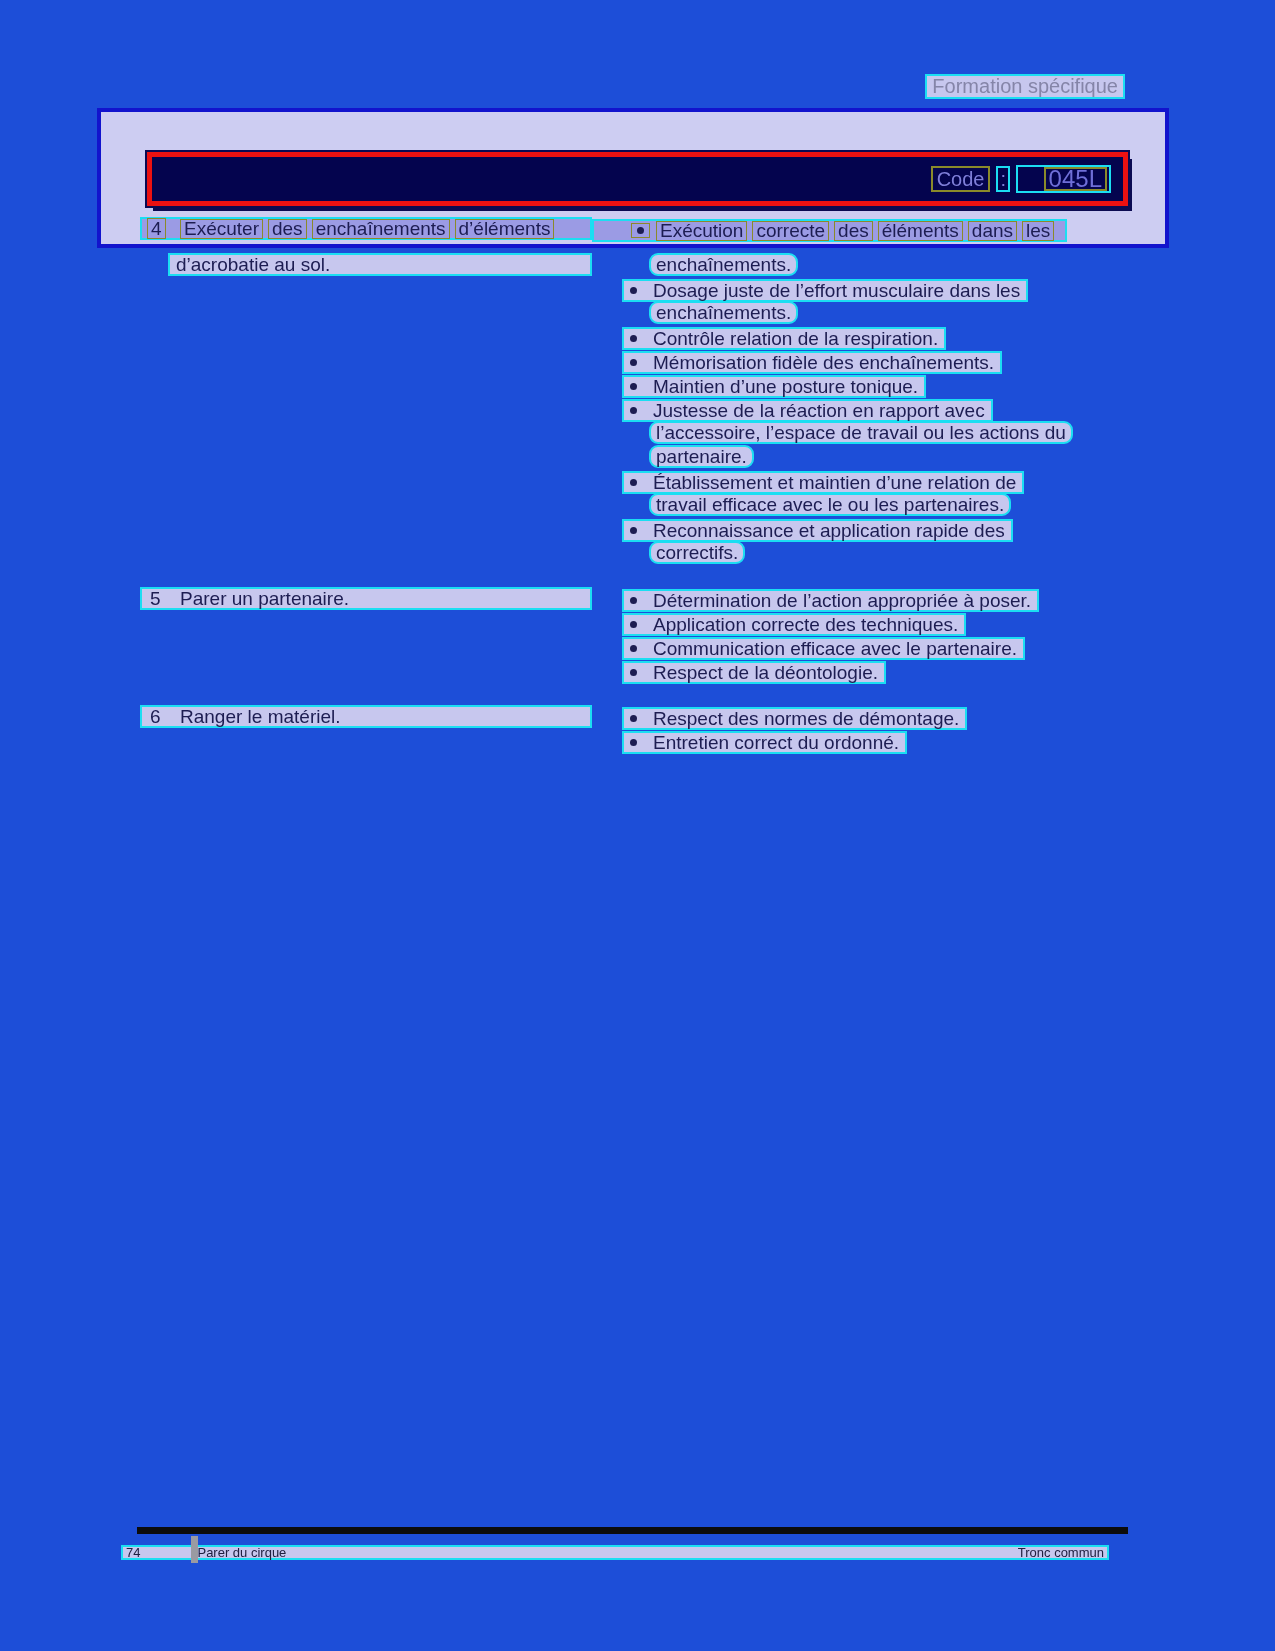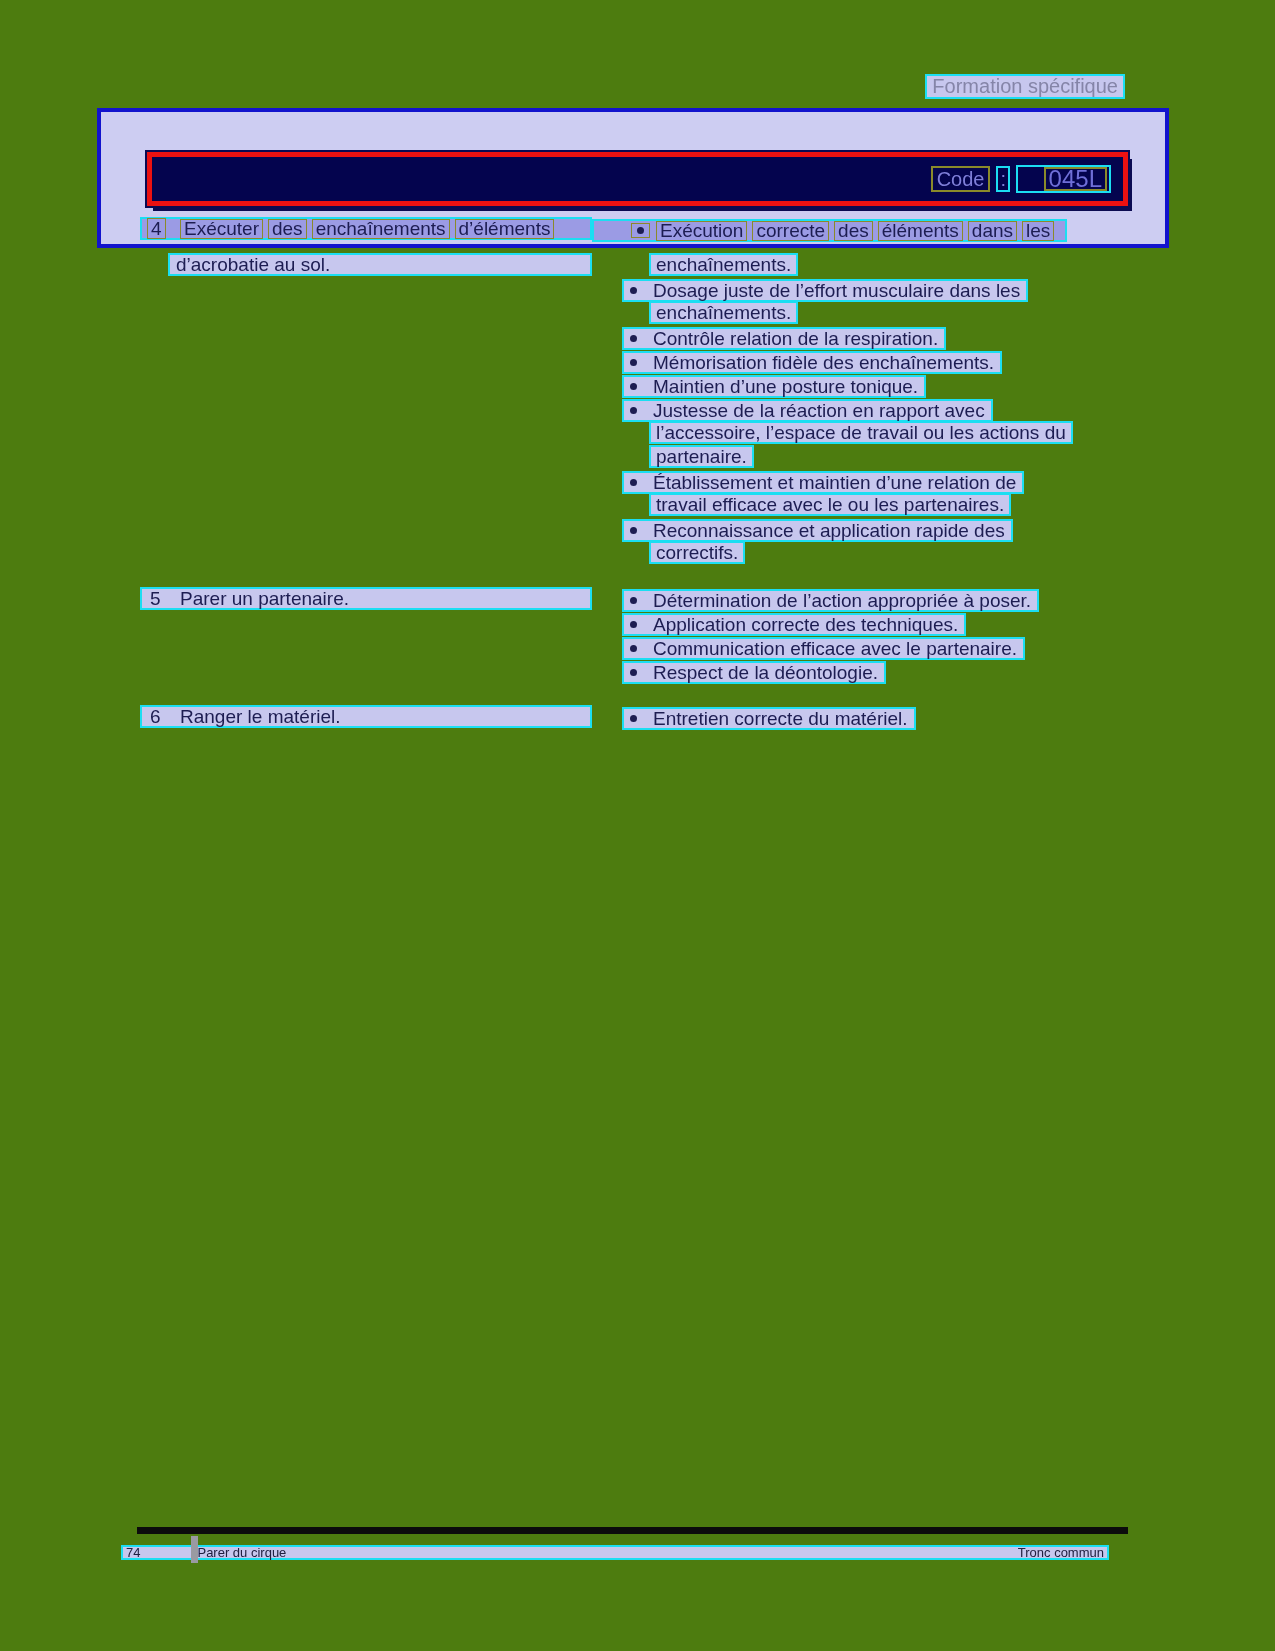--- a/index.html
+++ b/index.html
@@ -10,21 +10,21 @@
     --box-bg:#cdcdf2;
     --box-border:#1213cd;
     --bar-bg:#04044e;
     --bar-border:#ec1111;
     --ink:#1d1d52;
     --hdr-ink:#8585a8;
     --code-ink:#7f7fd9;
   }
   html,body{margin:0;padding:0;background:#888;}
   .page{
-    position:relative;width:1275px;height:1651px;background:#4d7c0f;
+    position:relative;width:1275px;height:1651px;background:#1d4ed8;
     font-family:"Liberation Sans", sans-serif;color:var(--ink);
     margin:0 auto;overflow:hidden;
   }
   
   .fs-band{
     position:absolute;top:74px;right:150px;height:25px;
     background:var(--band);border:2px solid var(--ocr-line);
     display:flex;align-items:center;padding:0 5px;
     font-size:20px;color:var(--hdr-ink);box-sizing:border-box;
   }
@@ -74,21 +74,21 @@
     box-sizing:border-box;height:23px;display:flex;align-items:center;
     line-height:19px;white-space:nowrap;
   }
   .band.dark{background:var(--band-dark);}
   .task-line1{position:relative;width:452px;padding-left:38px;}
   .item-num{position:absolute;left:8px;top:0;line-height:19px;}
   .num-box{position:absolute;left:5px;top:-1px;border:1px solid var(--ocr-word);padding:0 3px;line-height:19px;}
   .task-cont{margin-left:28px;width:424px;padding-left:6px;}
   .crit-line1{display:inline-flex;margin-left:30px;padding:8px 6px;}
   .crit-line1.first-wide{margin-left:0;padding-left:37px;}
-  .crit-cont{display:inline-flex;margin-left:57px;padding:0 5px;}
+  .crit-cont{display:inline-flex;margin-left:57px;padding:0 5px;border-radius:9px;}
   .dot{width:7px;height:7px;border-radius:50%;background:var(--ink);margin-right:16px;flex:none;}
   .dot-box{border:1px solid var(--ocr-word);padding:3px 5px;margin-right:6px;display:inline-flex;align-items:center;}
   .dot-box .dot{margin:0;}
   .word{border:1px solid var(--ocr-word);padding:0 3px;margin-right:5px;line-height:18px;}
   
   .footer-rule{position:absolute;left:137px;top:1527px;width:991px;height:7px;background:#0c0c0c;}
   .footer-band{
     position:absolute;left:121px;top:1545px;width:988px;height:15px;
     background:var(--band);border:2px solid var(--ocr-line);box-sizing:border-box;
     display:flex;align-items:center;font-size:13px;color:#202040;
@@ -228,21 +228,25 @@
           <div class="line-row">
             <div class="band line task-line1">
               <span class="item-num">6</span>
               <span>Ranger le matériel.</span>
             </div>
           </div>
         </div>
         <div class="crit-cell">
           <div class="line-row"><span class="band crit-line1">
               <span class="dot"></span>
-              <span>Entretien correcte du matériel.</span>
+              <span>Respect des normes de démontage.</span>
+            </span></div>
+          <div class="line-row"><span class="band crit-line1">
+              <span class="dot"></span>
+              <span>Entretien correct du ordonné.</span>
             </span></div>
         </div>
       </div>
     </div>
 
   <div class="footer-rule"></div>
   <div class="footer-band">
     <span class="footer-num">74</span>
     <span class="footer-left">Parer du cirque</span>
     <span class="footer-right">Tronc commun</span>

